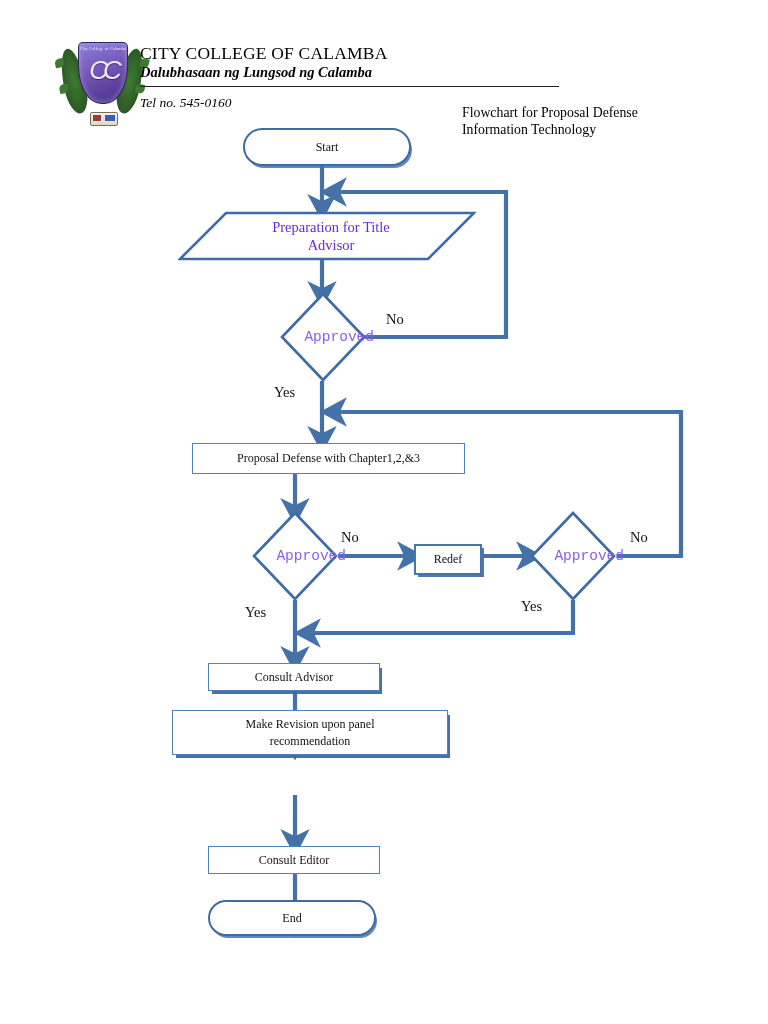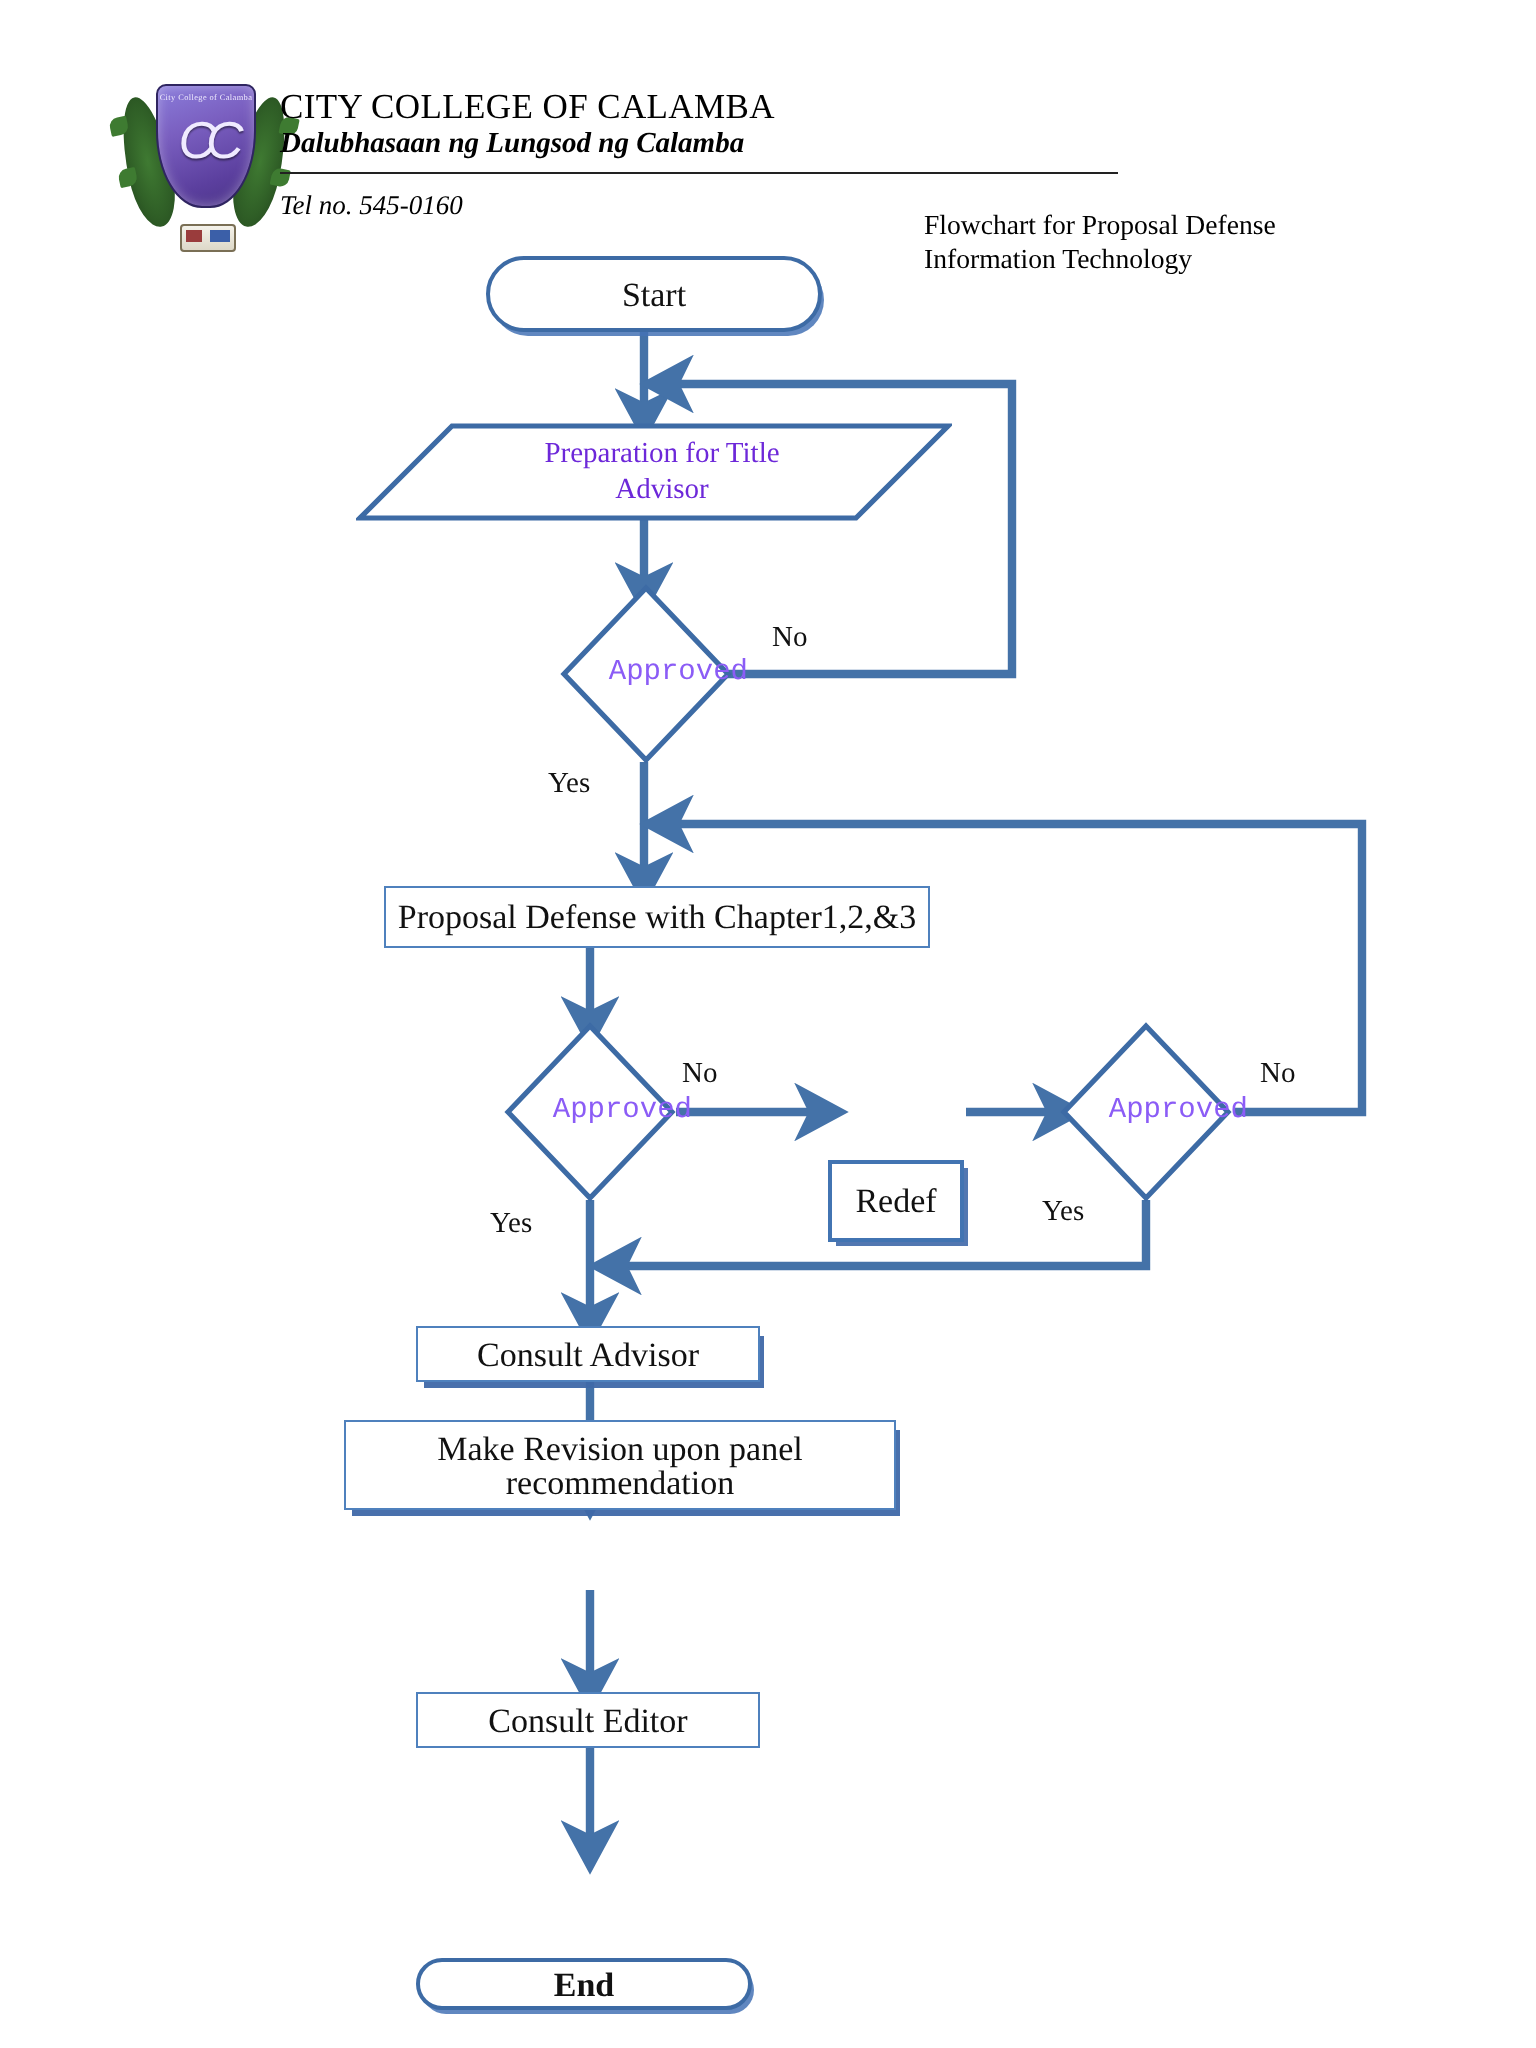--- a/index.html
+++ b/index.html
@@ -167,21 +167,21 @@
   }
 
   .node {
     position: absolute;
     box-sizing: border-box;
     display: flex;
     align-items: center;
     justify-content: center;
     text-align: center;
     font-family: "Liberation Serif", serif;
-    font-size: 17px;
+    font-size: 12px;
     line-height: 17px;
     color: #111;
     background: #ffffff;
   }
 
   .terminator {
     border: 2px solid #3d6ba5;
     border-radius: 999px;
     box-shadow: 2px 3px 0 -1px rgba(68,114,181,0.85);
   }
@@ -329,21 +329,21 @@
 
     <div class="diamond-wrap" style="left:252px; top:511px; width:86px; height:90px;">
       <svg width="86" height="90" viewBox="0 0 86 90" xmlns="http://www.w3.org/2000/svg">
         <polygon points="43,2 84,45 43,88 2,45" fill="#ffffff" stroke="#3d6ba5" stroke-width="2.6"></polygon>
       </svg>
       <div class="diamond-label">Approved</div>
     </div>
     <div class="edge-label" style="left:341px; top:529px;">No</div>
     <div class="edge-label" style="left:245px; top:604px;">Yes</div>
 
-    <div class="node process heavy" style="left:414px; top:544px; width:68px; height:41px;margin-top:36px;">
+    <div class="node process heavy" style="left:414px; top:544px; width:68px; height:31px;">
       <span>Redef</span>
     </div>
 
     <div class="diamond-wrap" style="left:530px; top:511px; width:86px; height:90px;">
       <svg width="86" height="90" viewBox="0 0 86 90" xmlns="http://www.w3.org/2000/svg">
         <polygon points="43,2 84,45 43,88 2,45" fill="#ffffff" stroke="#3d6ba5" stroke-width="2.6"></polygon>
       </svg>
       <div class="diamond-label">Approved</div>
     </div>
     <div class="edge-label" style="left:630px; top:529px;">No</div>
@@ -355,18 +355,18 @@
 
     <div class="node process shadowed" style="left:172px; top:710px; width:276px; height:45px; flex-direction:column;">
       <span>Make Revision upon panel</span>
       <span>recommendation</span>
     </div>
 
     <div class="node process" style="left:208px; top:846px; width:172px; height:28px;justify-content:center;">
       <span>Consult Editor</span>
     </div>
 
-    <div class="node terminator" style="left:208px; top:979px; width:168px; height:26px;font-weight:bold;">
+    <div class="node terminator" style="left:208px; top:900px; width:168px; height:36px;">
       <span>End</span>
     </div>
 
   </div>
 </div>
 
 </body></html>

